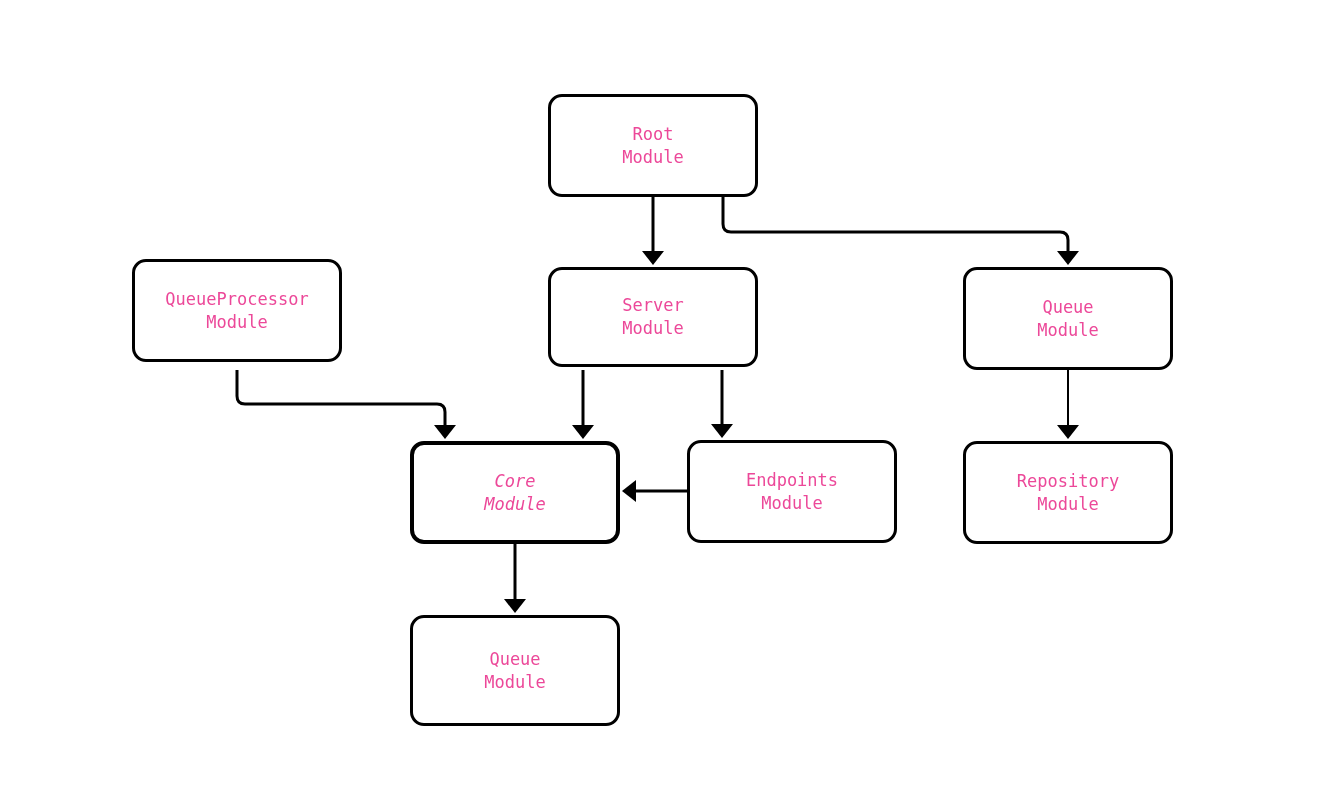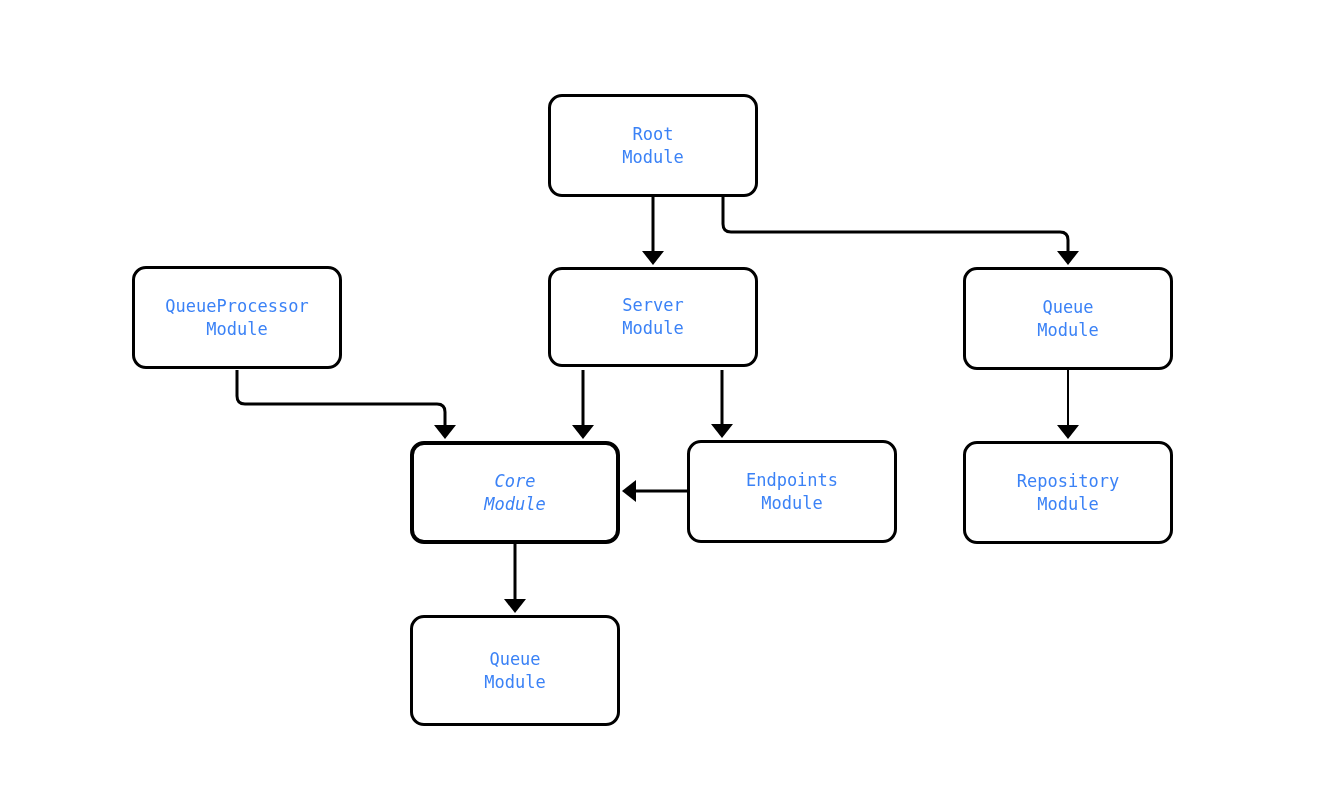--- a/index.html
+++ b/index.html
@@ -28,21 +28,21 @@
     background: #ffffff;
     border: 3px solid #000000;
     border-radius: 14px;
     display: flex;
     flex-direction: column;
     align-items: center;
     justify-content: center;
     font-family: "DejaVu Sans Mono", "Liberation Mono", monospace;
     font-size: 17px;
     line-height: 23px;
-    color: #3b82f6;
+    color: #ec4899;
     text-align: center;
     z-index: 2;
   }
   .node.thick { border-width: 4px; font-style: italic; }
   .node-line { display: block; white-space: pre; }
 </style>
 </head>
 <body>
 
 <div id="diagram-canvas">
@@ -80,21 +80,21 @@
         <path d="M 1068 370 L 1068 429" fill="none" stroke="#000000" stroke-width="2" stroke-linecap="butt" stroke-linejoin="round"></path>
         <polygon points="1057,425 1079,425 1068,439" fill="#000000"></polygon>
       </g>
     </svg>
 
   <div id="node-layer">
       <div class="node" style="left: 548px; top: 94px; width: 210px; height: 103px;">
         <span class="node-line">Root</span>
         <span class="node-line">Module</span>
       </div>
-      <div class="node" style="left: 132px; top: 266px; width: 210px; height: 103px;">
+      <div class="node" style="left: 132px; top: 259px; width: 210px; height: 103px;">
         <span class="node-line">QueueProcessor</span>
         <span class="node-line">Module</span>
       </div>
       <div class="node" style="left: 548px; top: 267px; width: 210px; height: 100px;">
         <span class="node-line">Server</span>
         <span class="node-line">Module</span>
       </div>
       <div class="node" style="left: 963px; top: 267px; width: 210px; height: 103px;">
         <span class="node-line">Queue</span>
         <span class="node-line">Module</span>

